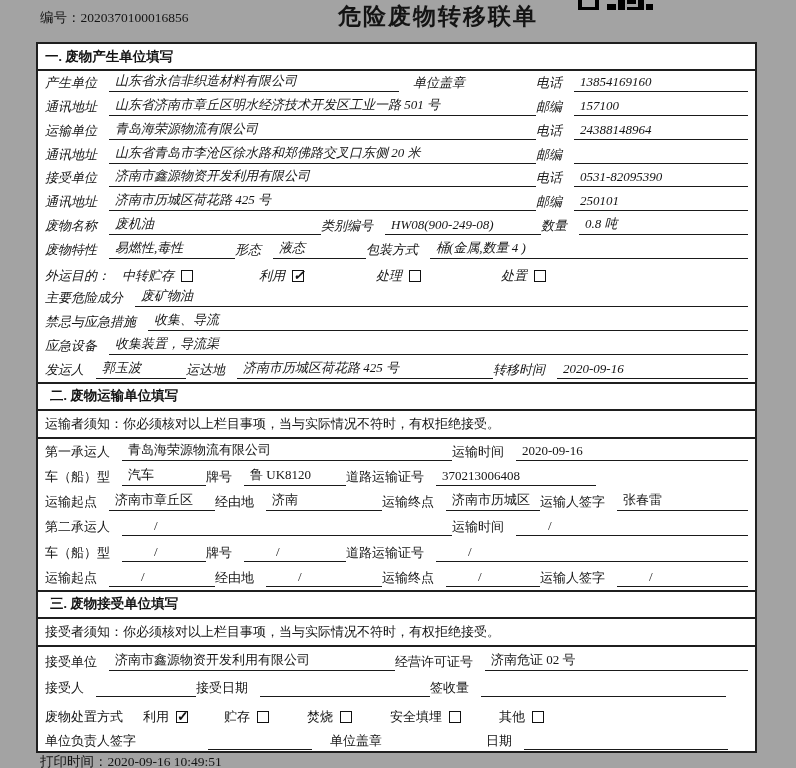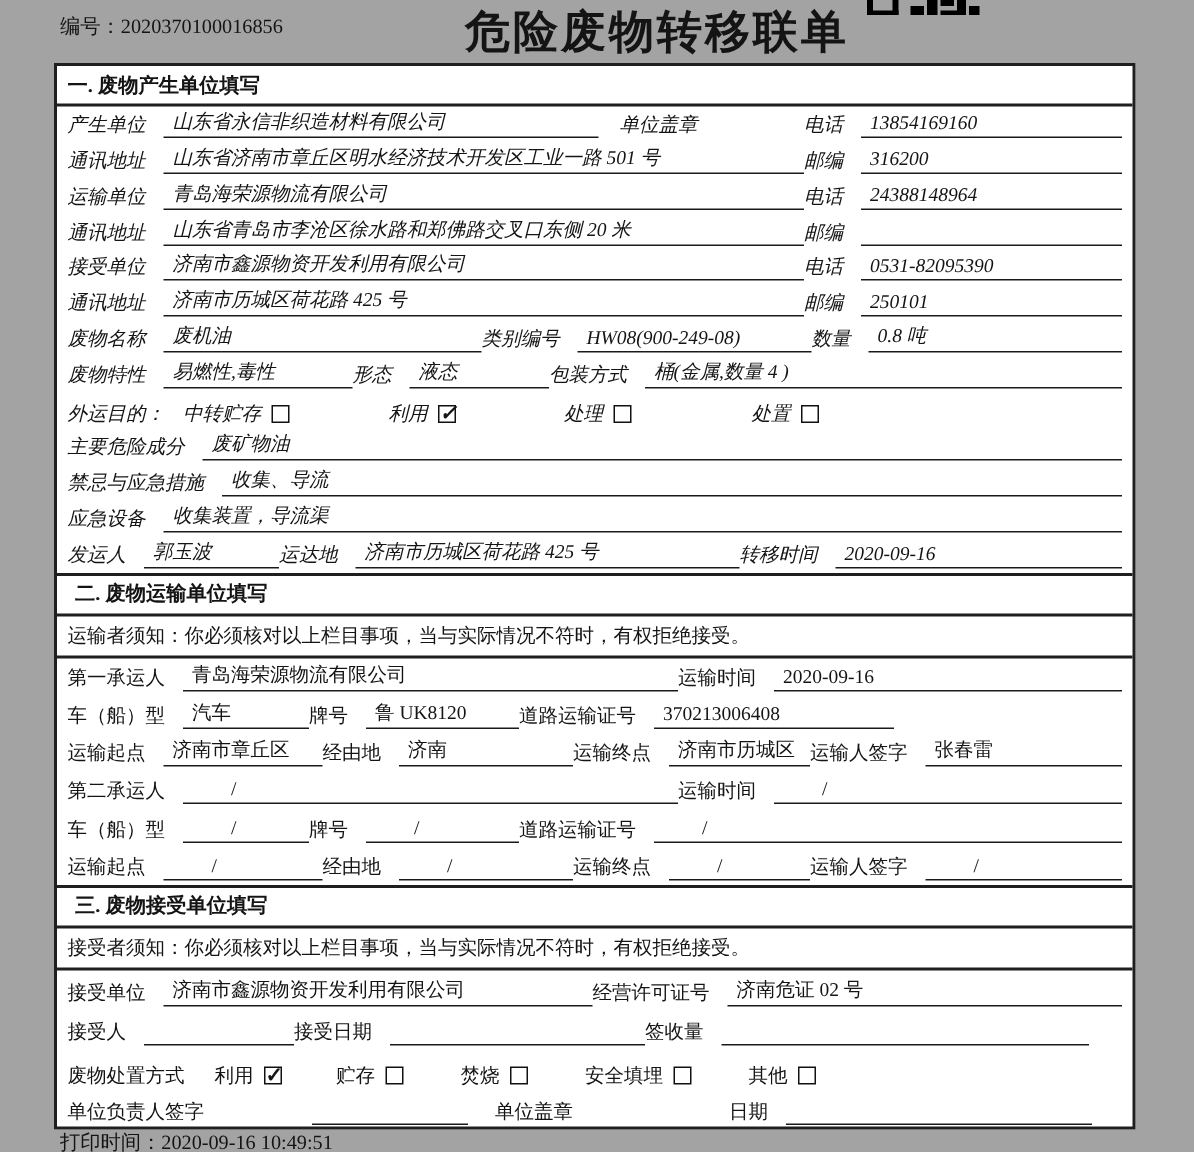--- a/index.html
+++ b/index.html
@@ -1,20 +1,20 @@
 <!DOCTYPE html>
 <html><head>
 <meta charset="utf-8">
 <style>
   html,body{margin:0;padding:0;background:#fff;}
   .page{position:relative;width:796px;height:768px;background:#a3a3a3;overflow:hidden;
         font-family:"Liberation Serif","DejaVu Serif",serif;color:#141414;font-size:13px;}
   .serial{position:absolute;left:40px;top:9px;font-size:13.5px;white-space:nowrap;}
   .title{position:absolute;left:0;top:1px;width:100%;box-sizing:border-box;padding-left:80px;
-         text-align:center;font-size:30px;font-weight:bold;letter-spacing:2px;}
+         text-align:center;font-size:23px;font-weight:bold;letter-spacing:2px;}
   .qr{position:absolute;left:578px;top:0;width:76px;height:10px;}
   .qr i{position:absolute;background:#000;}
   .qr .box{left:0;top:0;width:21px;height:10px;background:transparent;border-left:4px solid #000;
            border-right:4px solid #000;border-bottom:3px solid #000;box-sizing:border-box;}
 
   .sheet{position:absolute;left:36px;top:42px;width:721px;height:711px;border:2px solid #1f1f1f;
          box-sizing:border-box;display:flex;flex-direction:column;background:#fff;}
   .sec-hdr{flex:0 0 27px;display:flex;align-items:center;padding:0 7px;font-weight:bold;
            font-size:13.5px;border-bottom:2px solid #1f1f1f;box-sizing:border-box;}
   .sec-hdr.mid{flex-basis:29px;border-top:2px solid #1f1f1f;padding-left:12px;}
@@ -70,21 +70,21 @@
         <span class="f">电话</span>
         <span class="u">13854169160</span>
       </span>
     </div>
 
     <div class="row ra">
       <span class="f">通讯地址</span>
       <span class="u gr">山东省济南市章丘区明水经济技术开发区工业一路 501 号</span>
       <span class="rgt">
         <span class="f">邮编</span>
-        <span class="u">316200</span>
+        <span class="u">157100</span>
       </span>
     </div>
 
     <div class="row ra">
       <span class="f">运输单位</span>
       <span class="u gr">青岛海荣源物流有限公司</span>
       <span class="rgt">
         <span class="f">电话</span>
         <span class="u">24388148964</span>
       </span>

